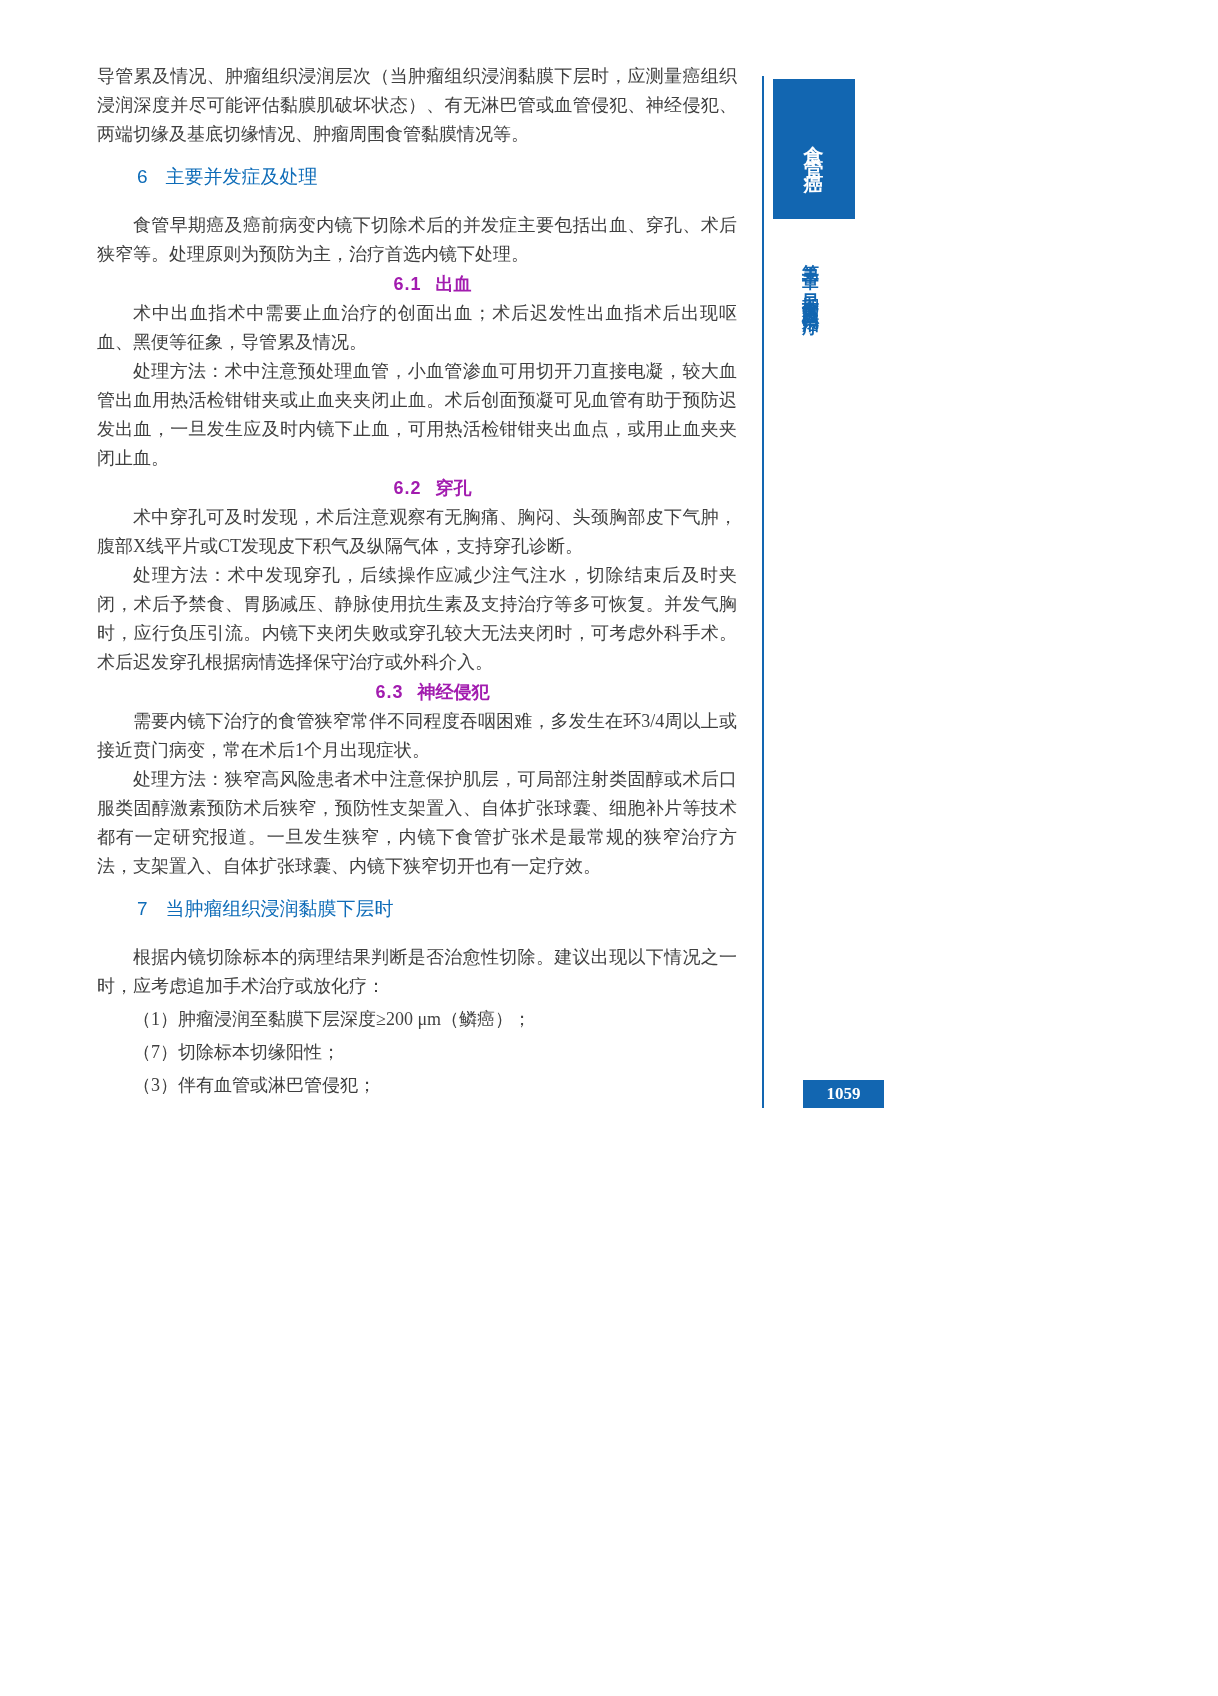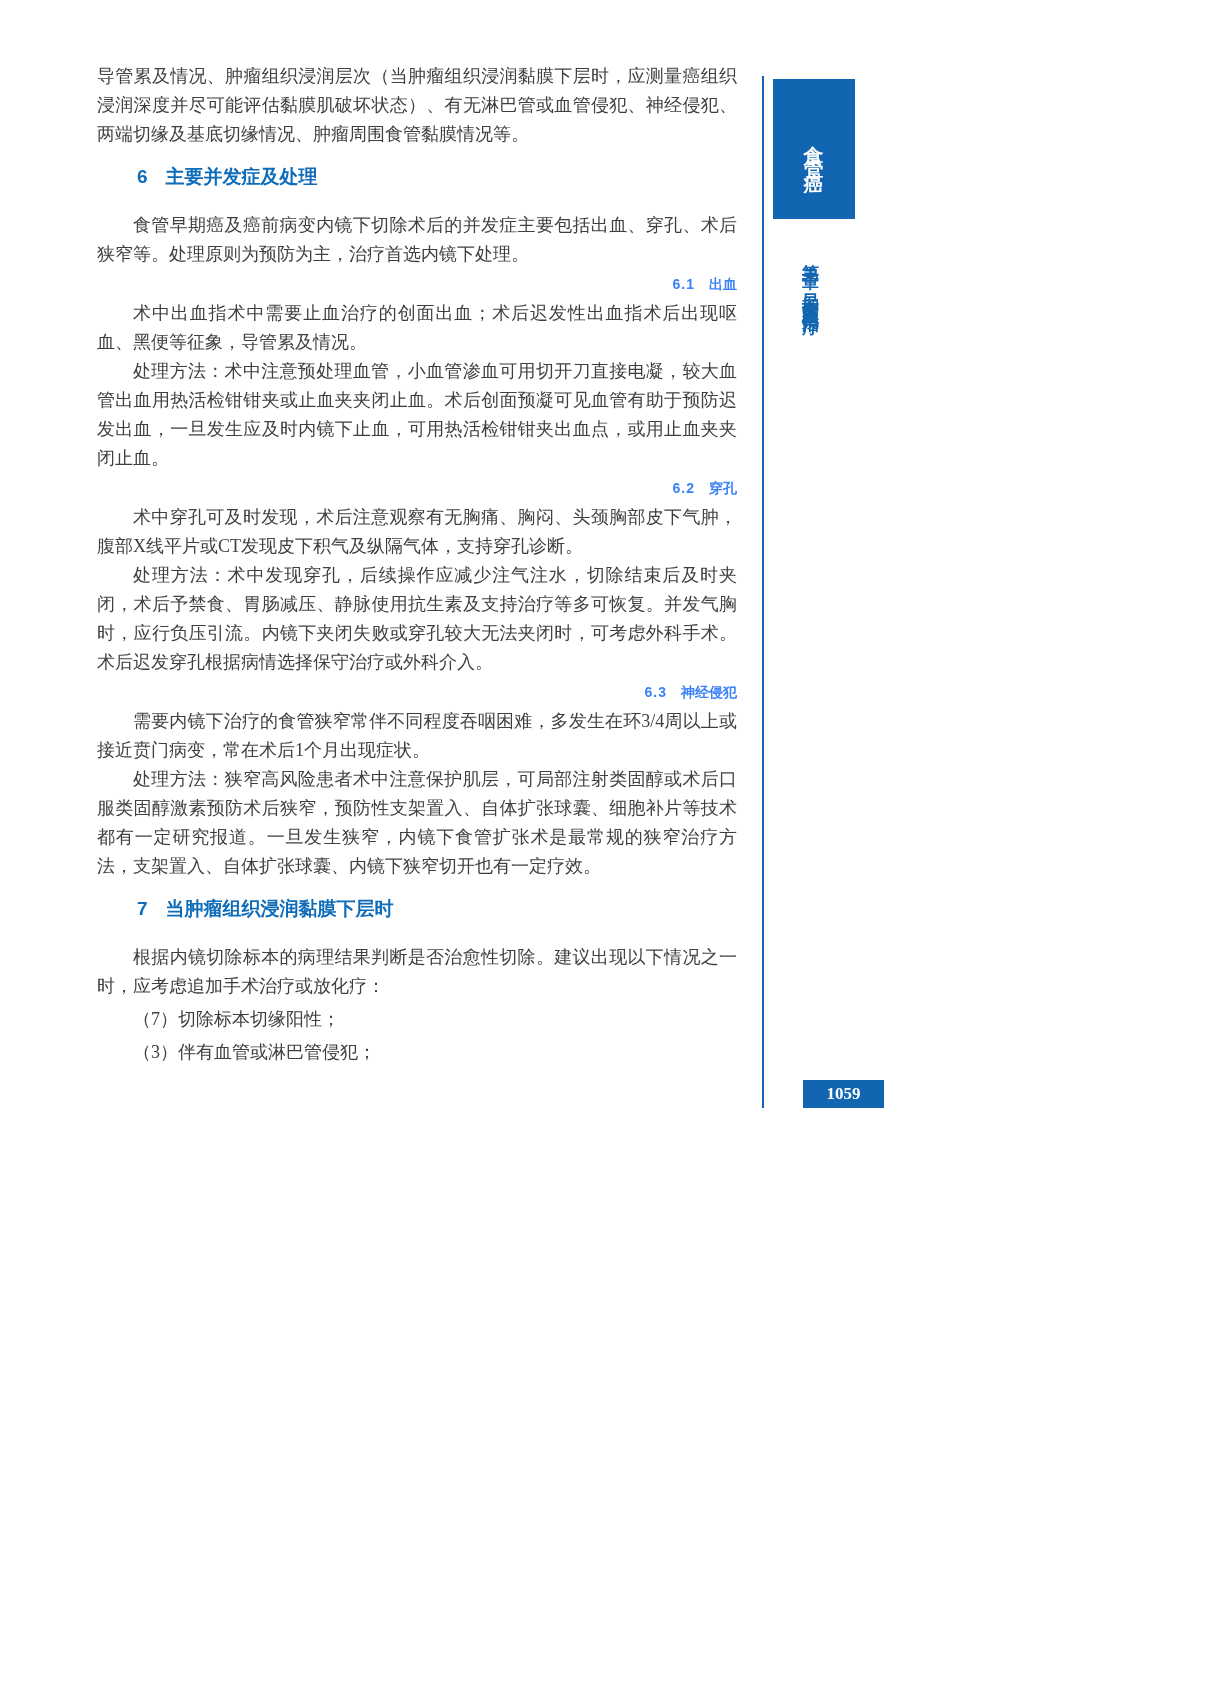--- a/index.html
+++ b/index.html
@@ -22,37 +22,37 @@
     line-height:29px;
     text-align:justify;
   }
   .text-col p { margin:0; text-indent:2em; }
   .text-col p.no-indent { text-indent:0; }
 
   h2.sec-head {
     font-family:"Liberation Sans","DejaVu Sans",sans-serif;
     color:#0e6cb8;
     font-size:19px;
-    font-weight:bold;
+    font-weight:normal;
     line-height:30px;
     margin:13px 0 19px 0;
     padding-left:40px;
     text-align:left;
   }
   h2.sec-head .sec-num { margin-right:18px; }
 
   h3.sub-head {
     font-family:"Liberation Sans","DejaVu Sans",sans-serif;
-    color:#3b82f6;
-    font-size:14px;
+    color:#a21caf;
+    font-size:18px;
     font-weight:bold;
     line-height:29px;
     margin:1px 0 0 0;
     padding-left:31px;
-    text-align:right;
+    text-align:center;
   }
   h3.sub-head .sec-num { margin-right:14px; letter-spacing:1px; }
 
   ul.criteria { list-style:none; margin:2px 0 0 0; padding:0; }
   ul.criteria li { text-indent:2em; margin-top:4px; line-height:29px; }
 
   
   .side-rule {
     position:absolute;
     left:762px; top:76px;
@@ -136,20 +136,21 @@
     <p>需要内镜下治疗的食管狭窄常伴不同程度吞咽困难，多发生在环3/4周以上或接近贲门病变，常在术后1个月出现症状。</p>
     <p>处理方法：狭窄高风险患者术中注意保护肌层，可局部注射类固醇或术后口服类固醇激素预防术后狭窄，预防性支架置入、自体扩张球囊、细胞补片等技术都有一定研究报道。一旦发生狭窄，内镜下食管扩张术是最常规的狭窄治疗方法，支架置入、自体扩张球囊、内镜下狭窄切开也有一定疗效。</p>
 
     <h2 class="sec-head">
       <span class="sec-num">7</span><span>当肿瘤组织浸润黏膜下层时</span>
     </h2>
 
     <p>根据内镜切除标本的病理结果判断是否治愈性切除。建议出现以下情况之一时，应考虑追加手术治疗或放化疗：</p>
 
     <ul class="criteria">
+      <li>（1）肿瘤浸润至黏膜下层深度≥200 μm（鳞癌）；</li>
       <li>（7）切除标本切缘阳性；</li>
       <li>（3）伴有血管或淋巴管侵犯；</li>
     </ul>
 
   </main>
 
   <div class="side-rule"></div>
 
   <div class="side-tab">
     <div class="vtext">食管癌</div>

